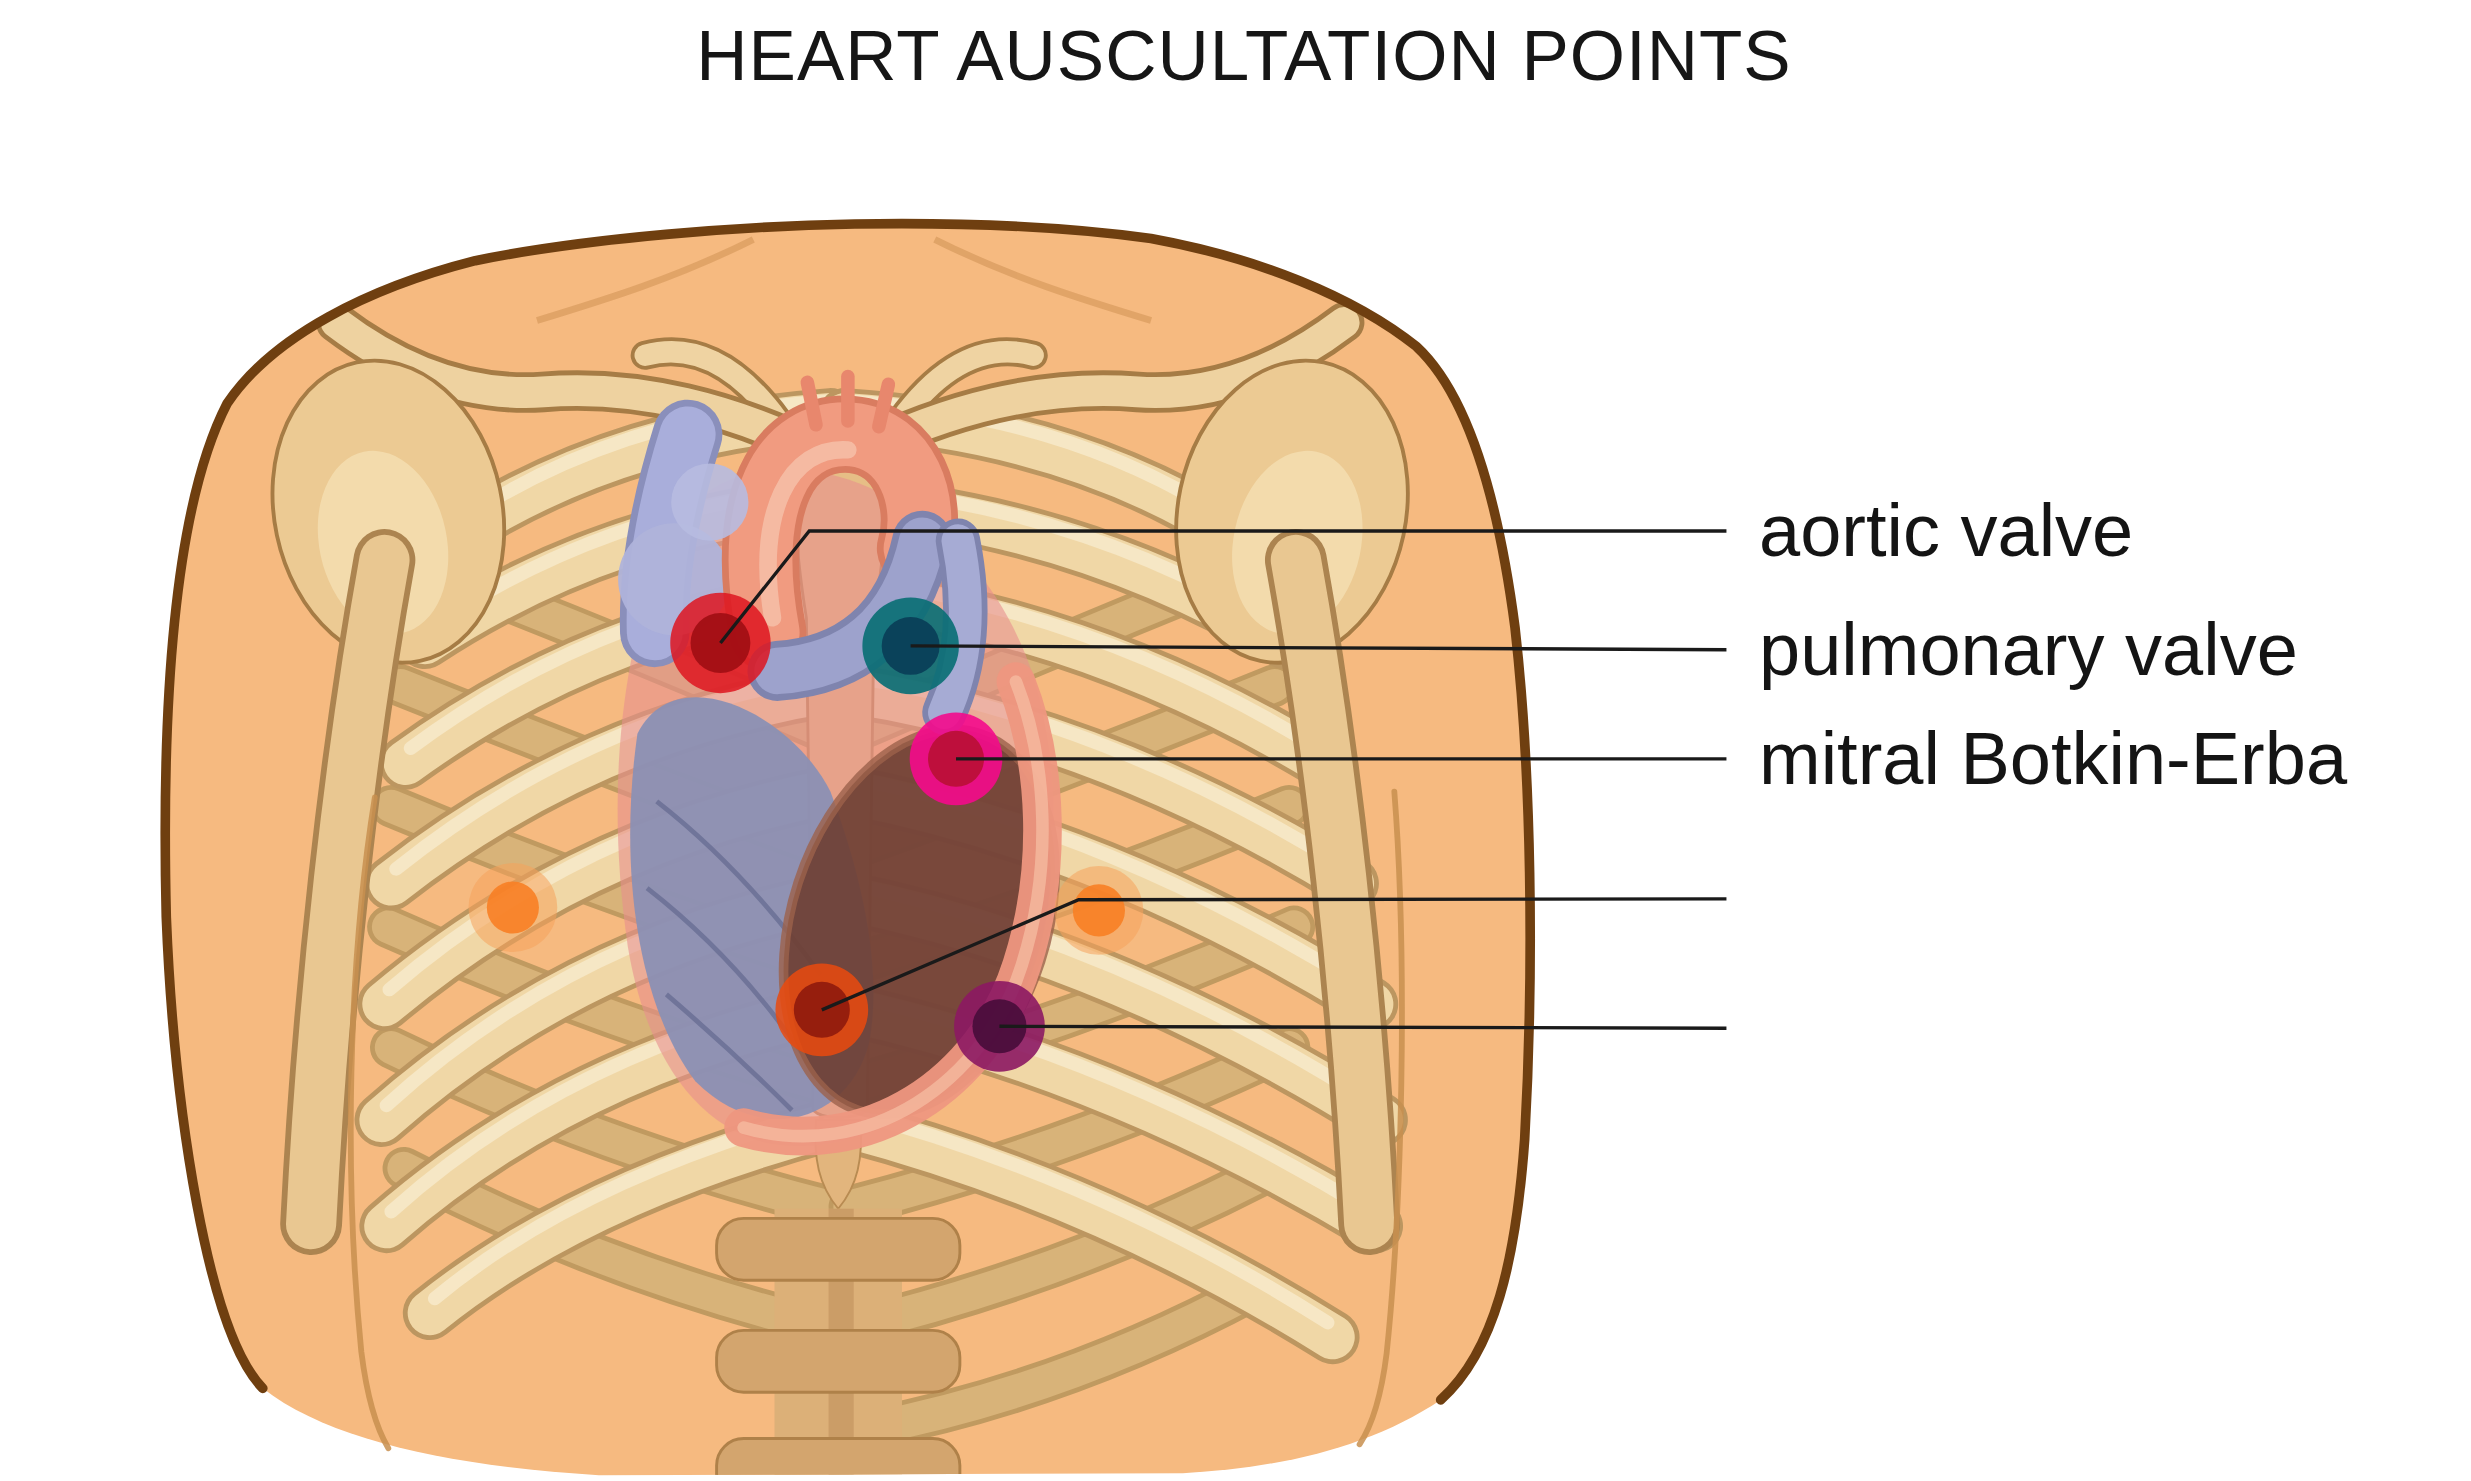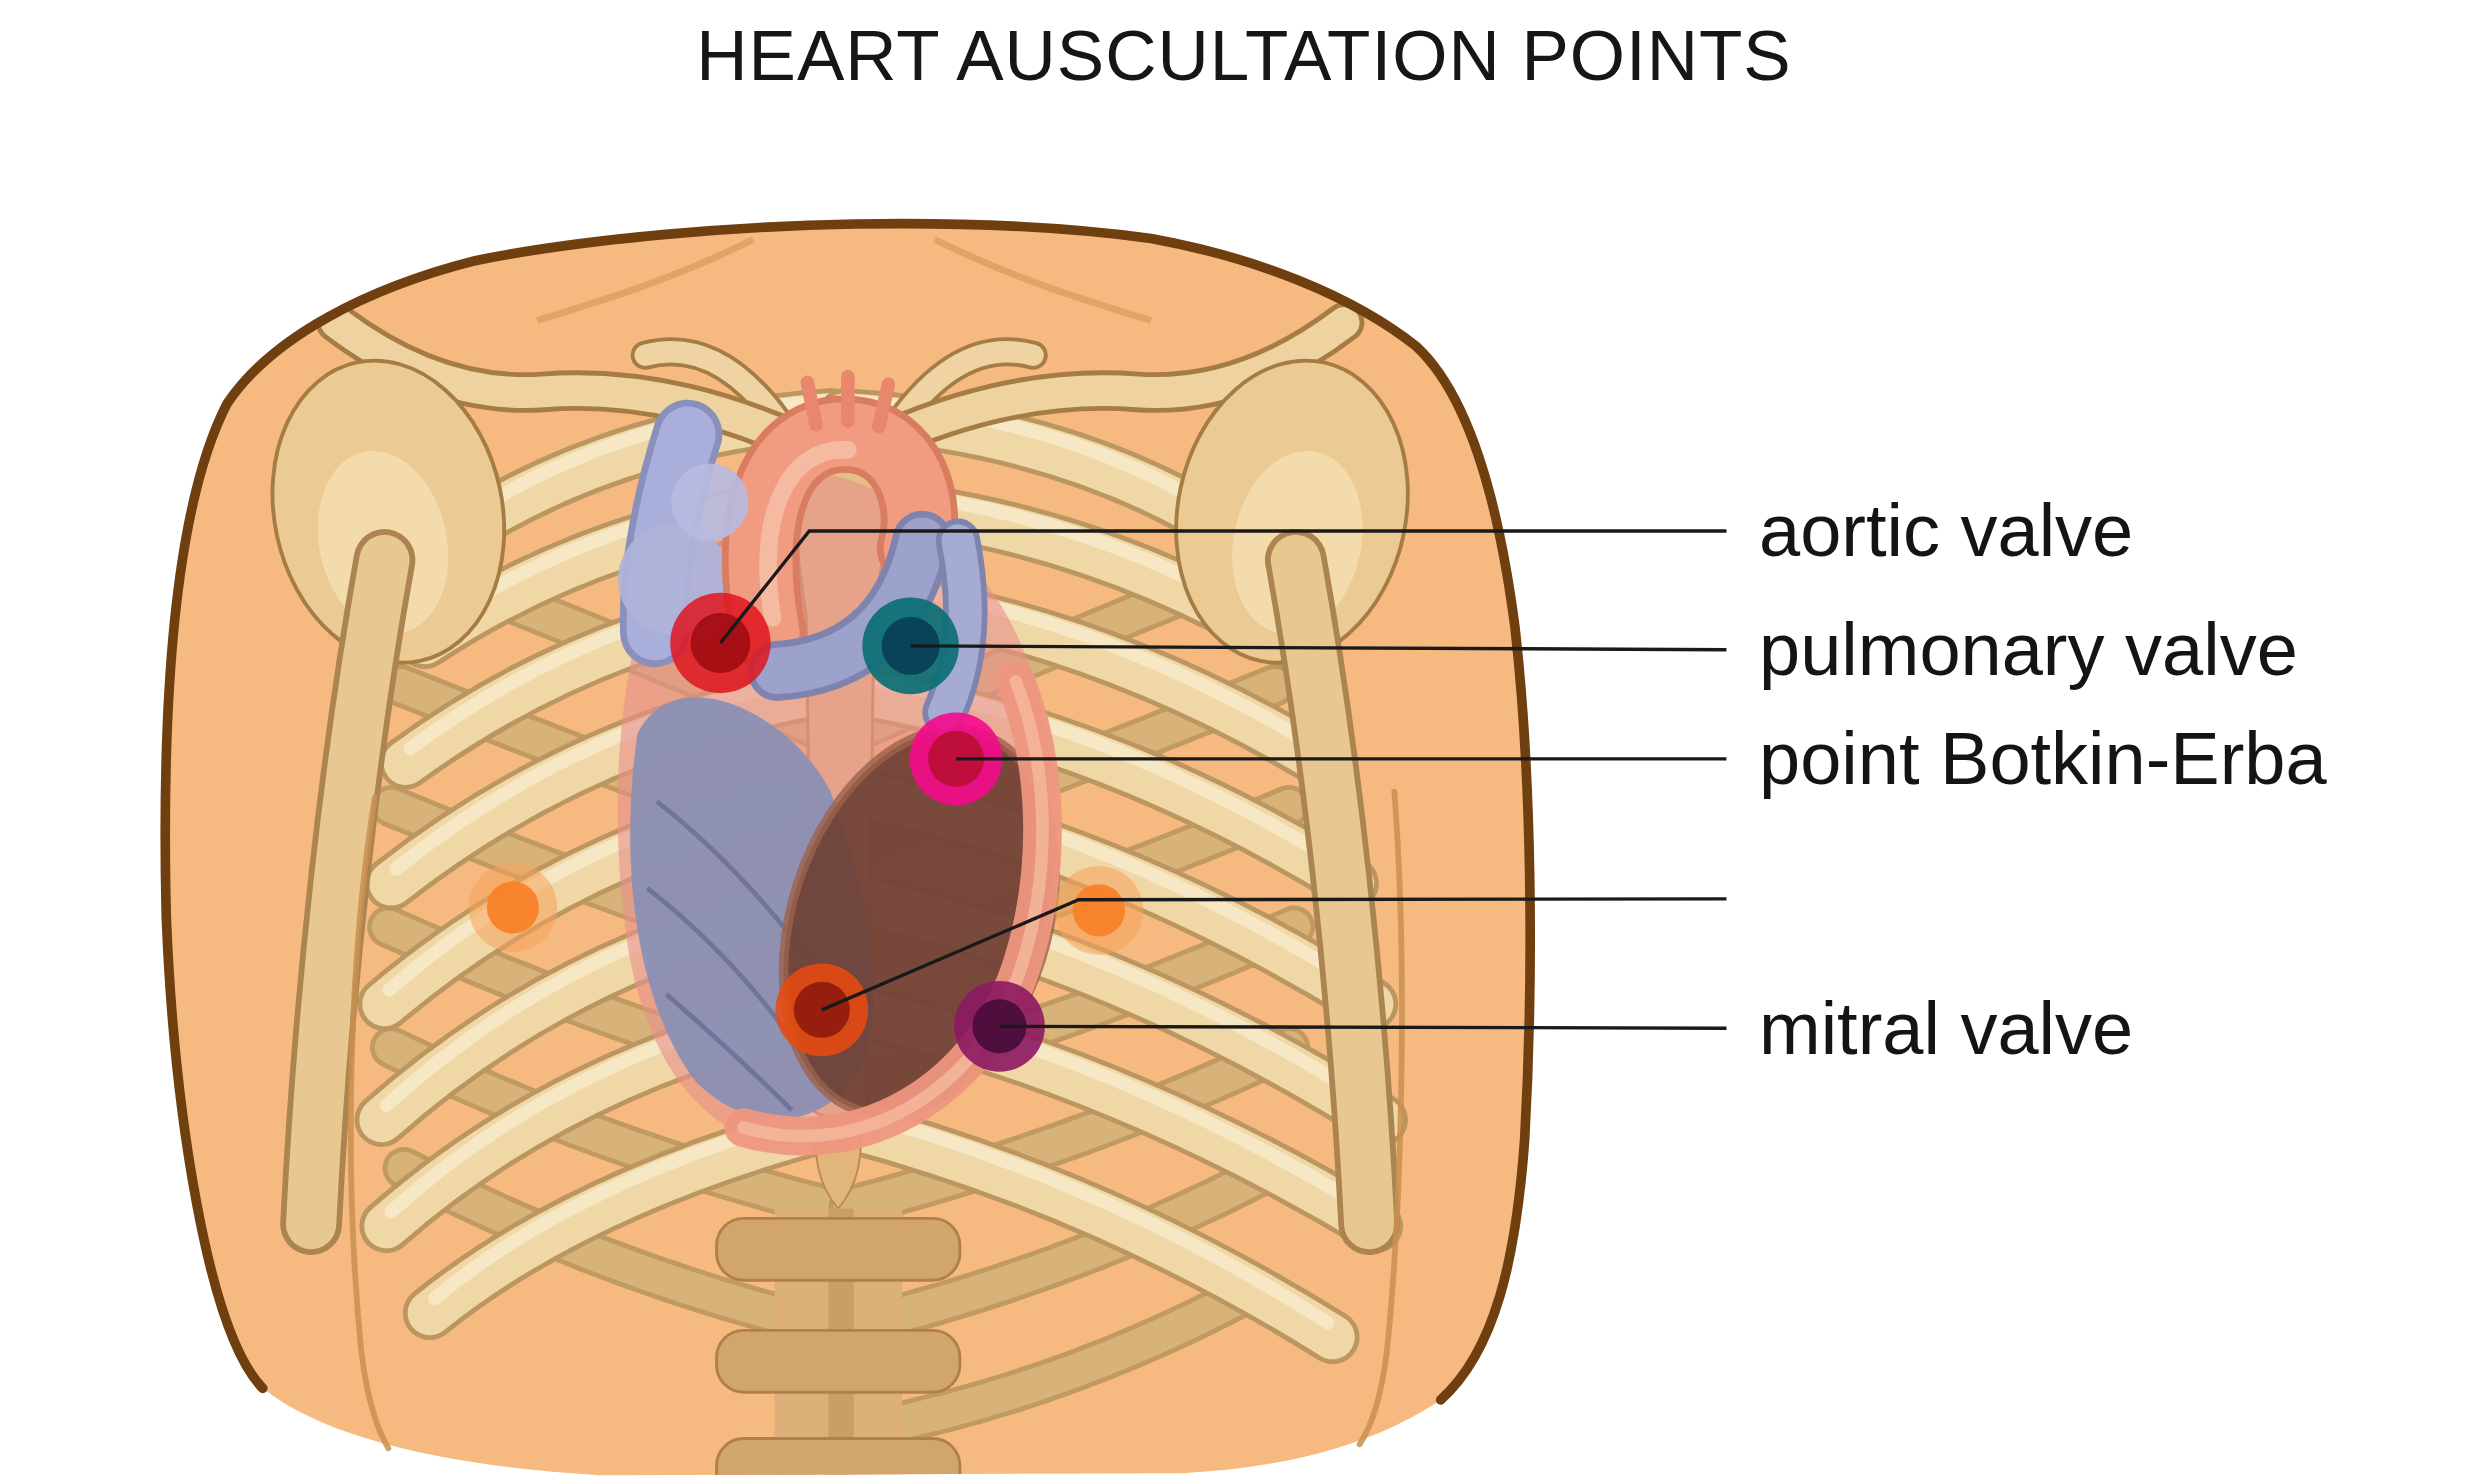--- a/index.html
+++ b/index.html
@@ -282,16 +282,15 @@
       <path d="M 943,669 L 1788,673"></path>
       <path d="M 990,786 L 1788,786"></path>
       <path d="M 851,1046 L 1117,932 L 1788,931"></path>
       <path d="M 1035,1063 L 1788,1065"></path>
     </g>
   </svg>
 
   <div class="page-title">HEART AUSCULTATION POINTS</div>
   <div class="point-label lbl-0">aortic valve</div>
   <div class="point-label lbl-1">pulmonary valve</div>
-  <div class="point-label lbl-2">point Botkin-Erba</div>
-  <div class="point-label lbl-4">mitral valve</div>
+  <div class="point-label lbl-2">mitral Botkin-Erba</div>
 </div>
 
 
 </body></html>

